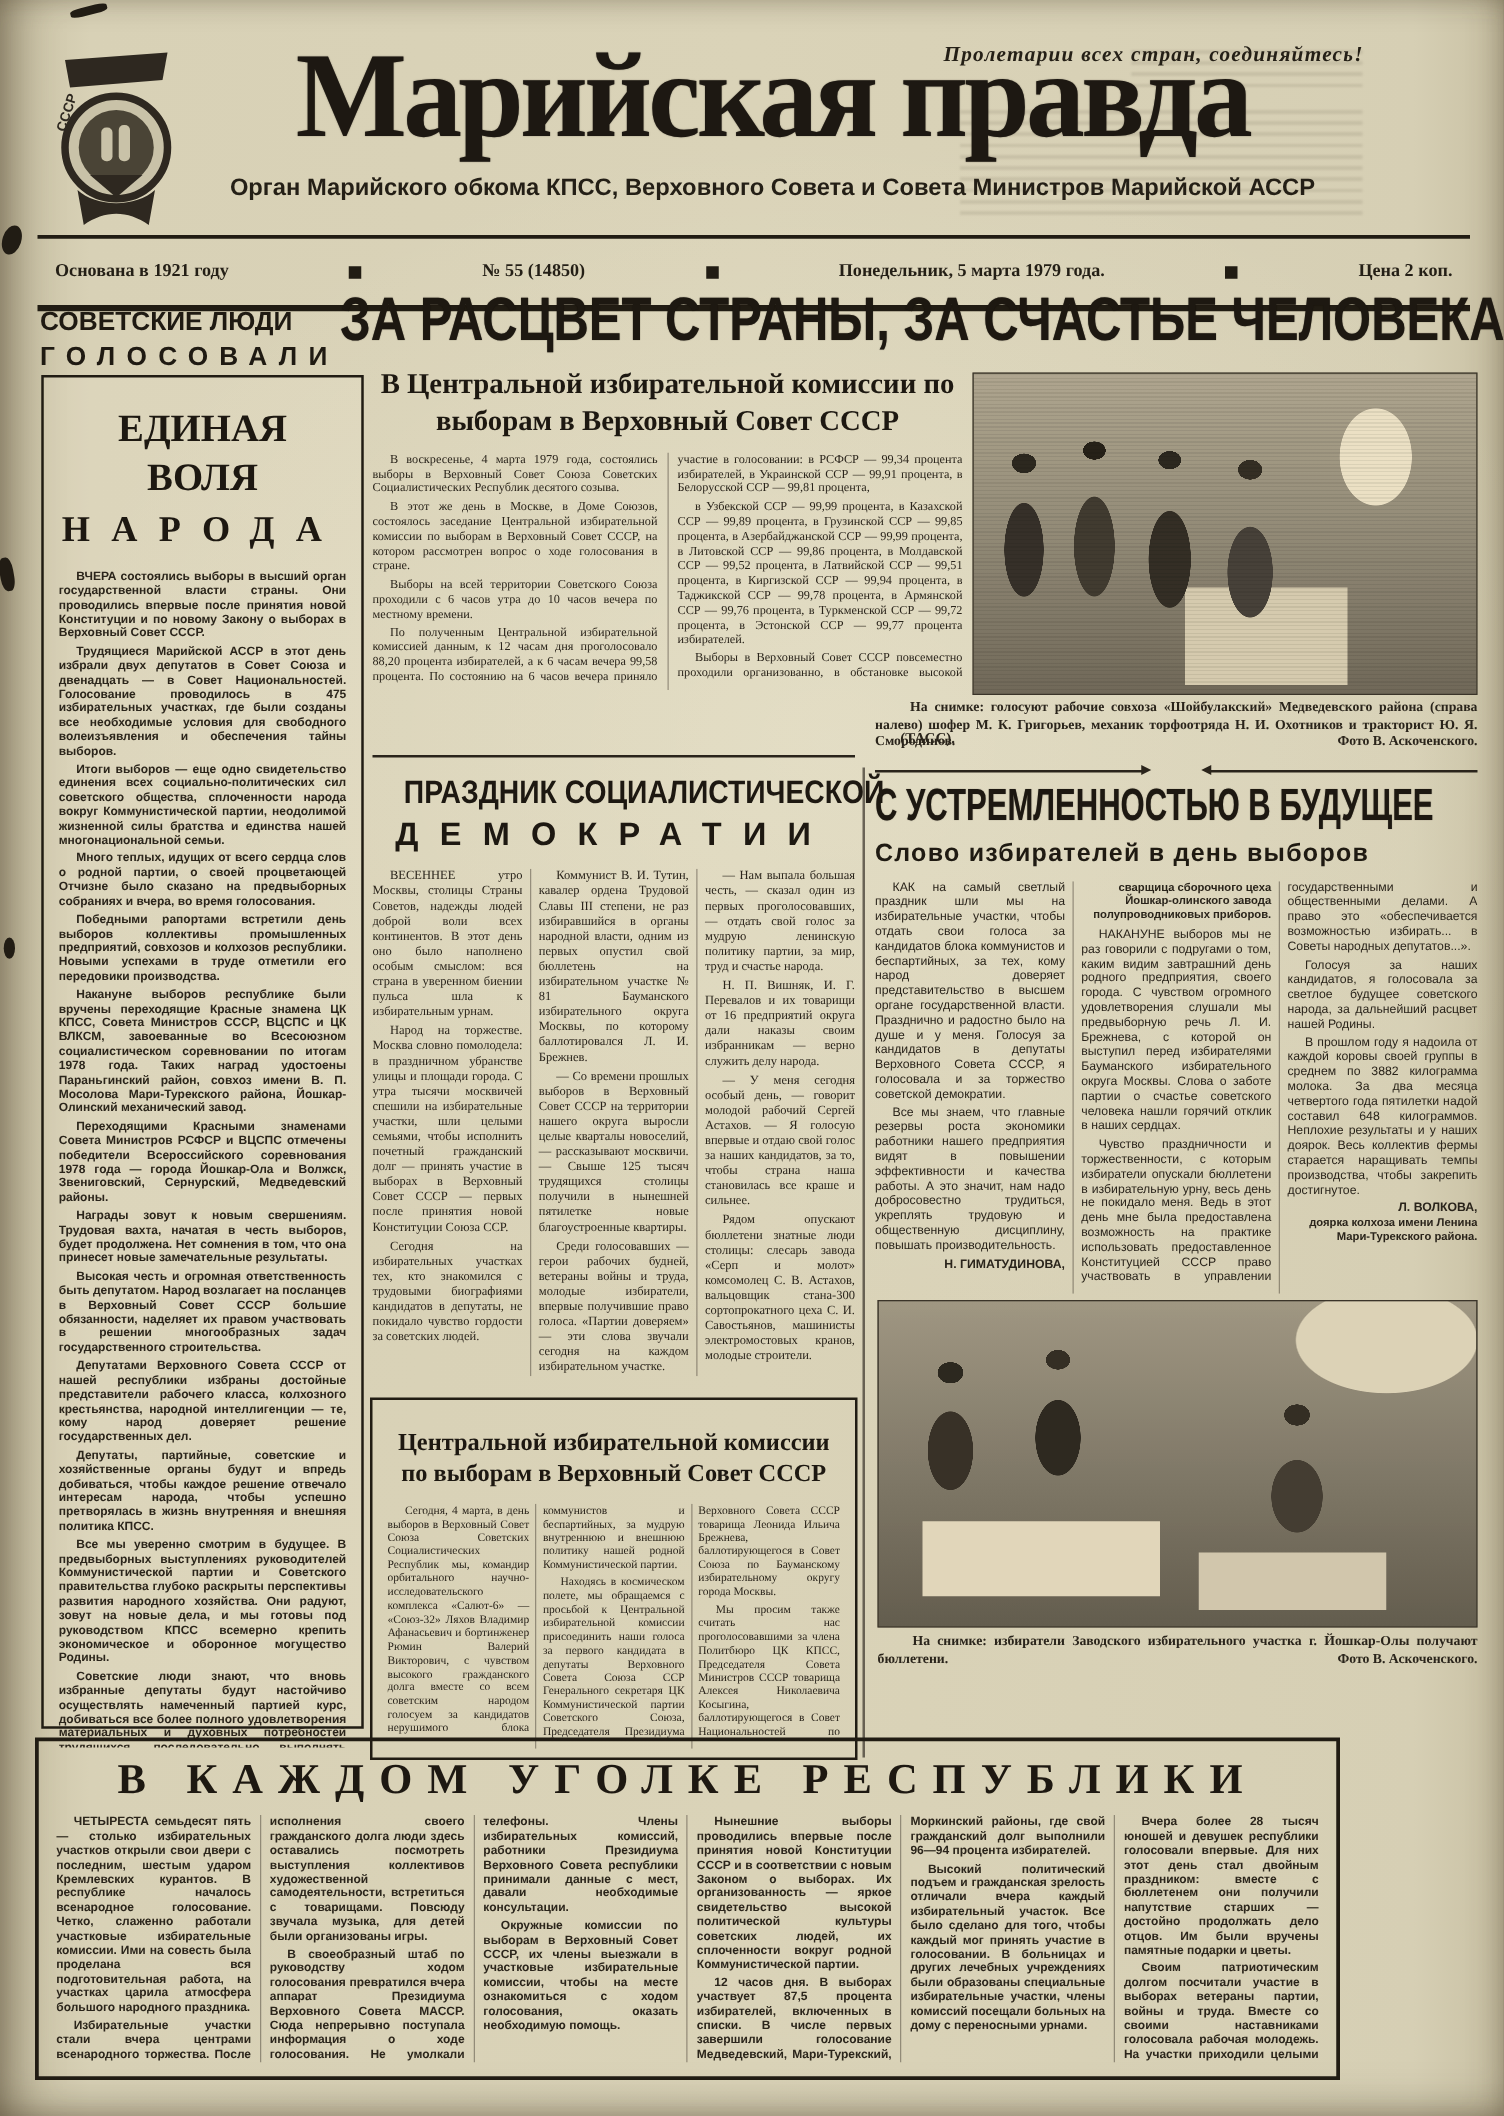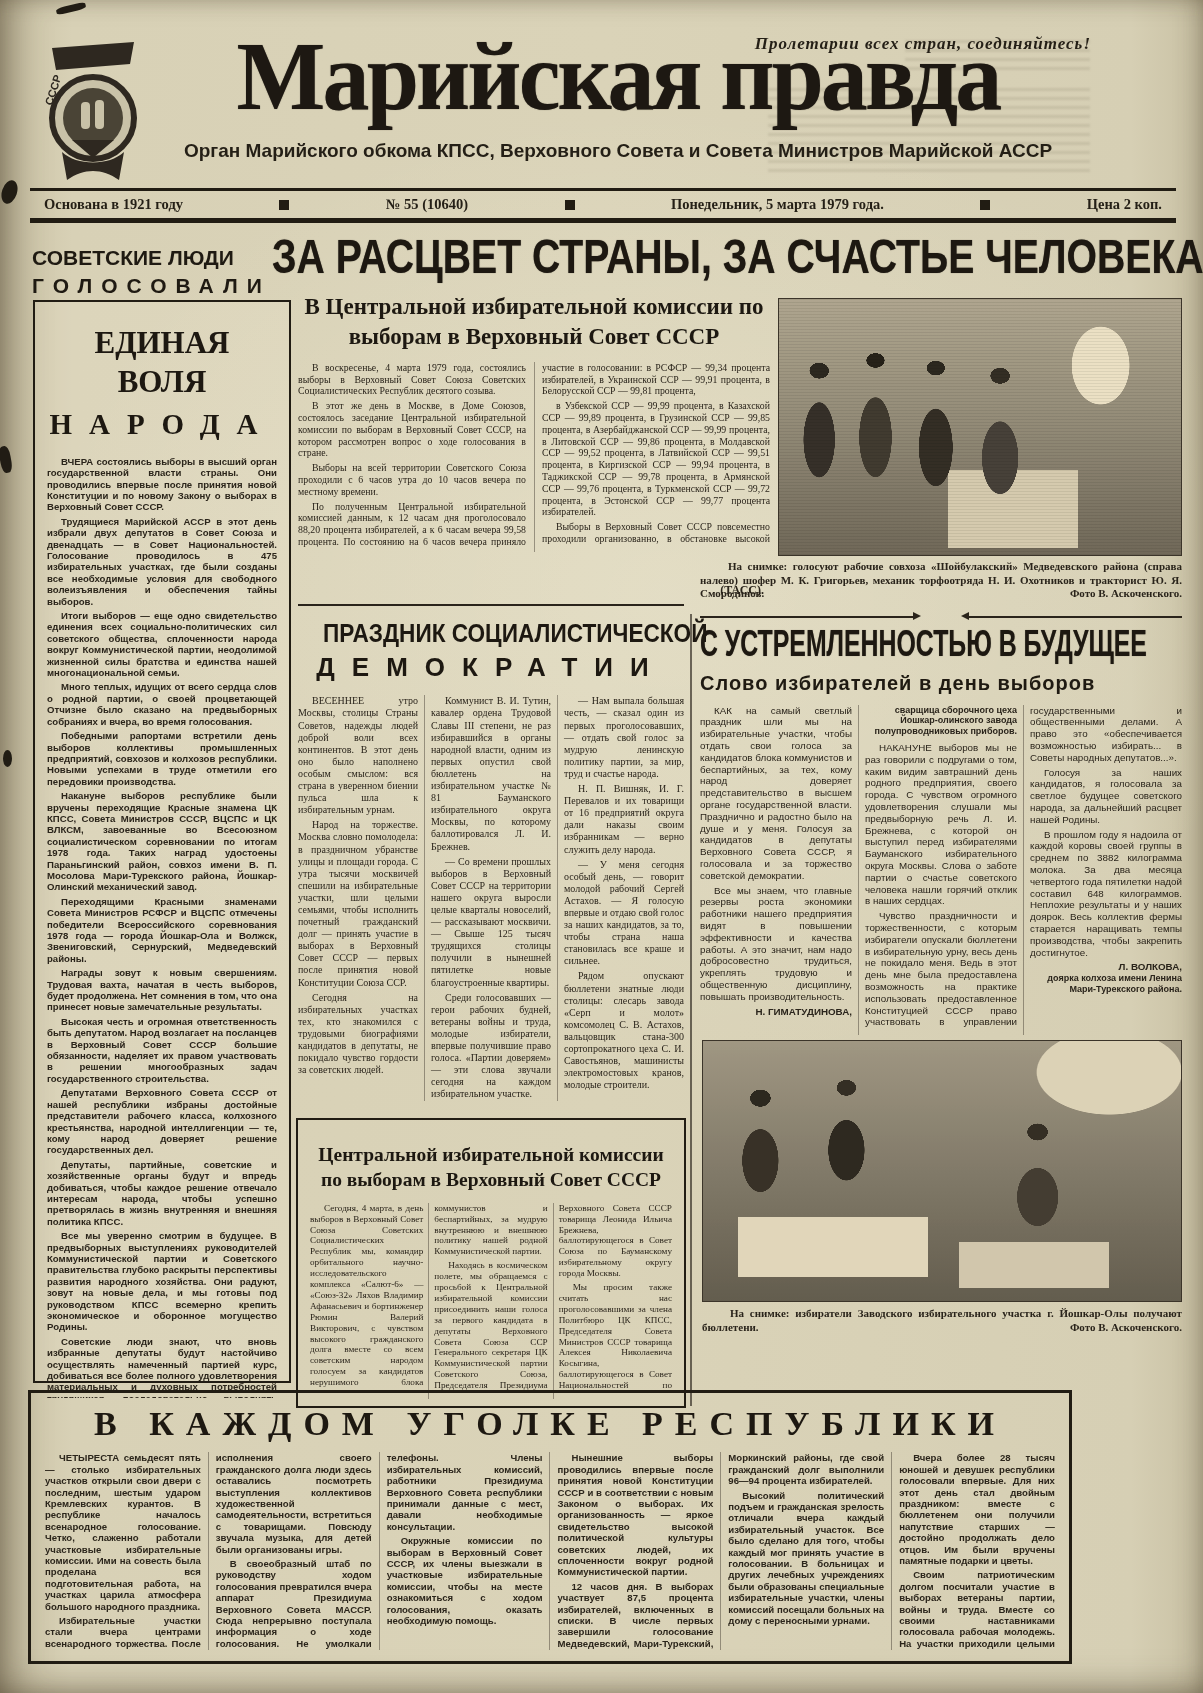--- a/index.html
+++ b/index.html
@@ -25,21 +25,21 @@
   .g2{left:905px;top:40px;width:185px;height:34px;}
 
   .motto{position:absolute;top:34px;right:112px;font:italic 700 17px "Liberation Serif",serif;letter-spacing:1px;color:#241f16;}
   .emblem{position:absolute;left:42px;top:40px;width:102px;height:152px;}
   .mast-title{position:absolute;left:148px;top:28px;width:940px;text-align:center;
     font:700 97px/1 "Liberation Serif",serif;letter-spacing:-3px;color:#1d1812;
     transform:scaleX(.97);transform-origin:center;white-space:nowrap;text-shadow:0 0 1px rgba(20,15,8,.55);}
   .mast-sub{position:absolute;left:148px;top:140px;width:940px;text-align:center;
     font:700 19px "Liberation Sans",sans-serif;color:#241f16;}
   .dateline{position:absolute;left:30px;top:188px;width:1146px;border-top:3px solid #211c13;border-bottom:5px solid #211c13;
-    padding:5px 14px;box-sizing:border-box;display:flex;justify-content:space-between;align-items:center;
+    padding:18px 14px;box-sizing:border-box;display:flex;justify-content:space-between;align-items:center;
     font:700 14.5px "Liberation Serif",serif;color:#241f16;}
   .sq{width:10px;height:10px;background:#211c13;display:inline-block;}
   .kicker{position:absolute;left:32px;top:244px;width:238px;font:700 21px/1.35 "Liberation Sans",sans-serif;color:#1f1a12;}
   .kicker .k2{letter-spacing:9px;}
   .banner-headline{position:absolute;left:272px;top:232px;white-space:nowrap;
     font:700 49px/1 "Liberation Sans",sans-serif;color:#1d1811;transform:scaleX(.8);transform-origin:left center;
     text-shadow:0 0 1px rgba(20,15,8,.6);}
 
   section{position:absolute;box-sizing:border-box;}
   p{margin:0 0 3px;text-indent:14px;text-align:justify;}
@@ -159,21 +159,21 @@
       <text x="10" y="66" font-size="11" font-weight="bold" fill="#2e2820" transform="rotate(-72 10 66)" font-family="Liberation Sans, sans-serif">СССР</text>
     </svg>
   </div>
 
   <div class="mast-title">Марийская правда</div>
   <div class="mast-sub">Орган Марийского обкома КПСС, Верховного Совета и Совета Министров Марийской АССР</div>
 
   <div class="dateline">
     <span>Основана в 1921 году</span>
     <span class="sq"></span>
-    <span>№ 55 (10640)</span>
+    <span>№ 55 (14850)</span>
     <span class="sq"></span>
     <span>Понедельник, 5 марта 1979 года.</span>
     <span class="sq"></span>
     <span>Цена 2 коп.</span>
   </div>
 
   <div class="kicker">
     <div>СОВЕТСКИЕ ЛЮДИ</div>
     <div class="k2">ГОЛОСОВАЛИ</div>
   </div>

